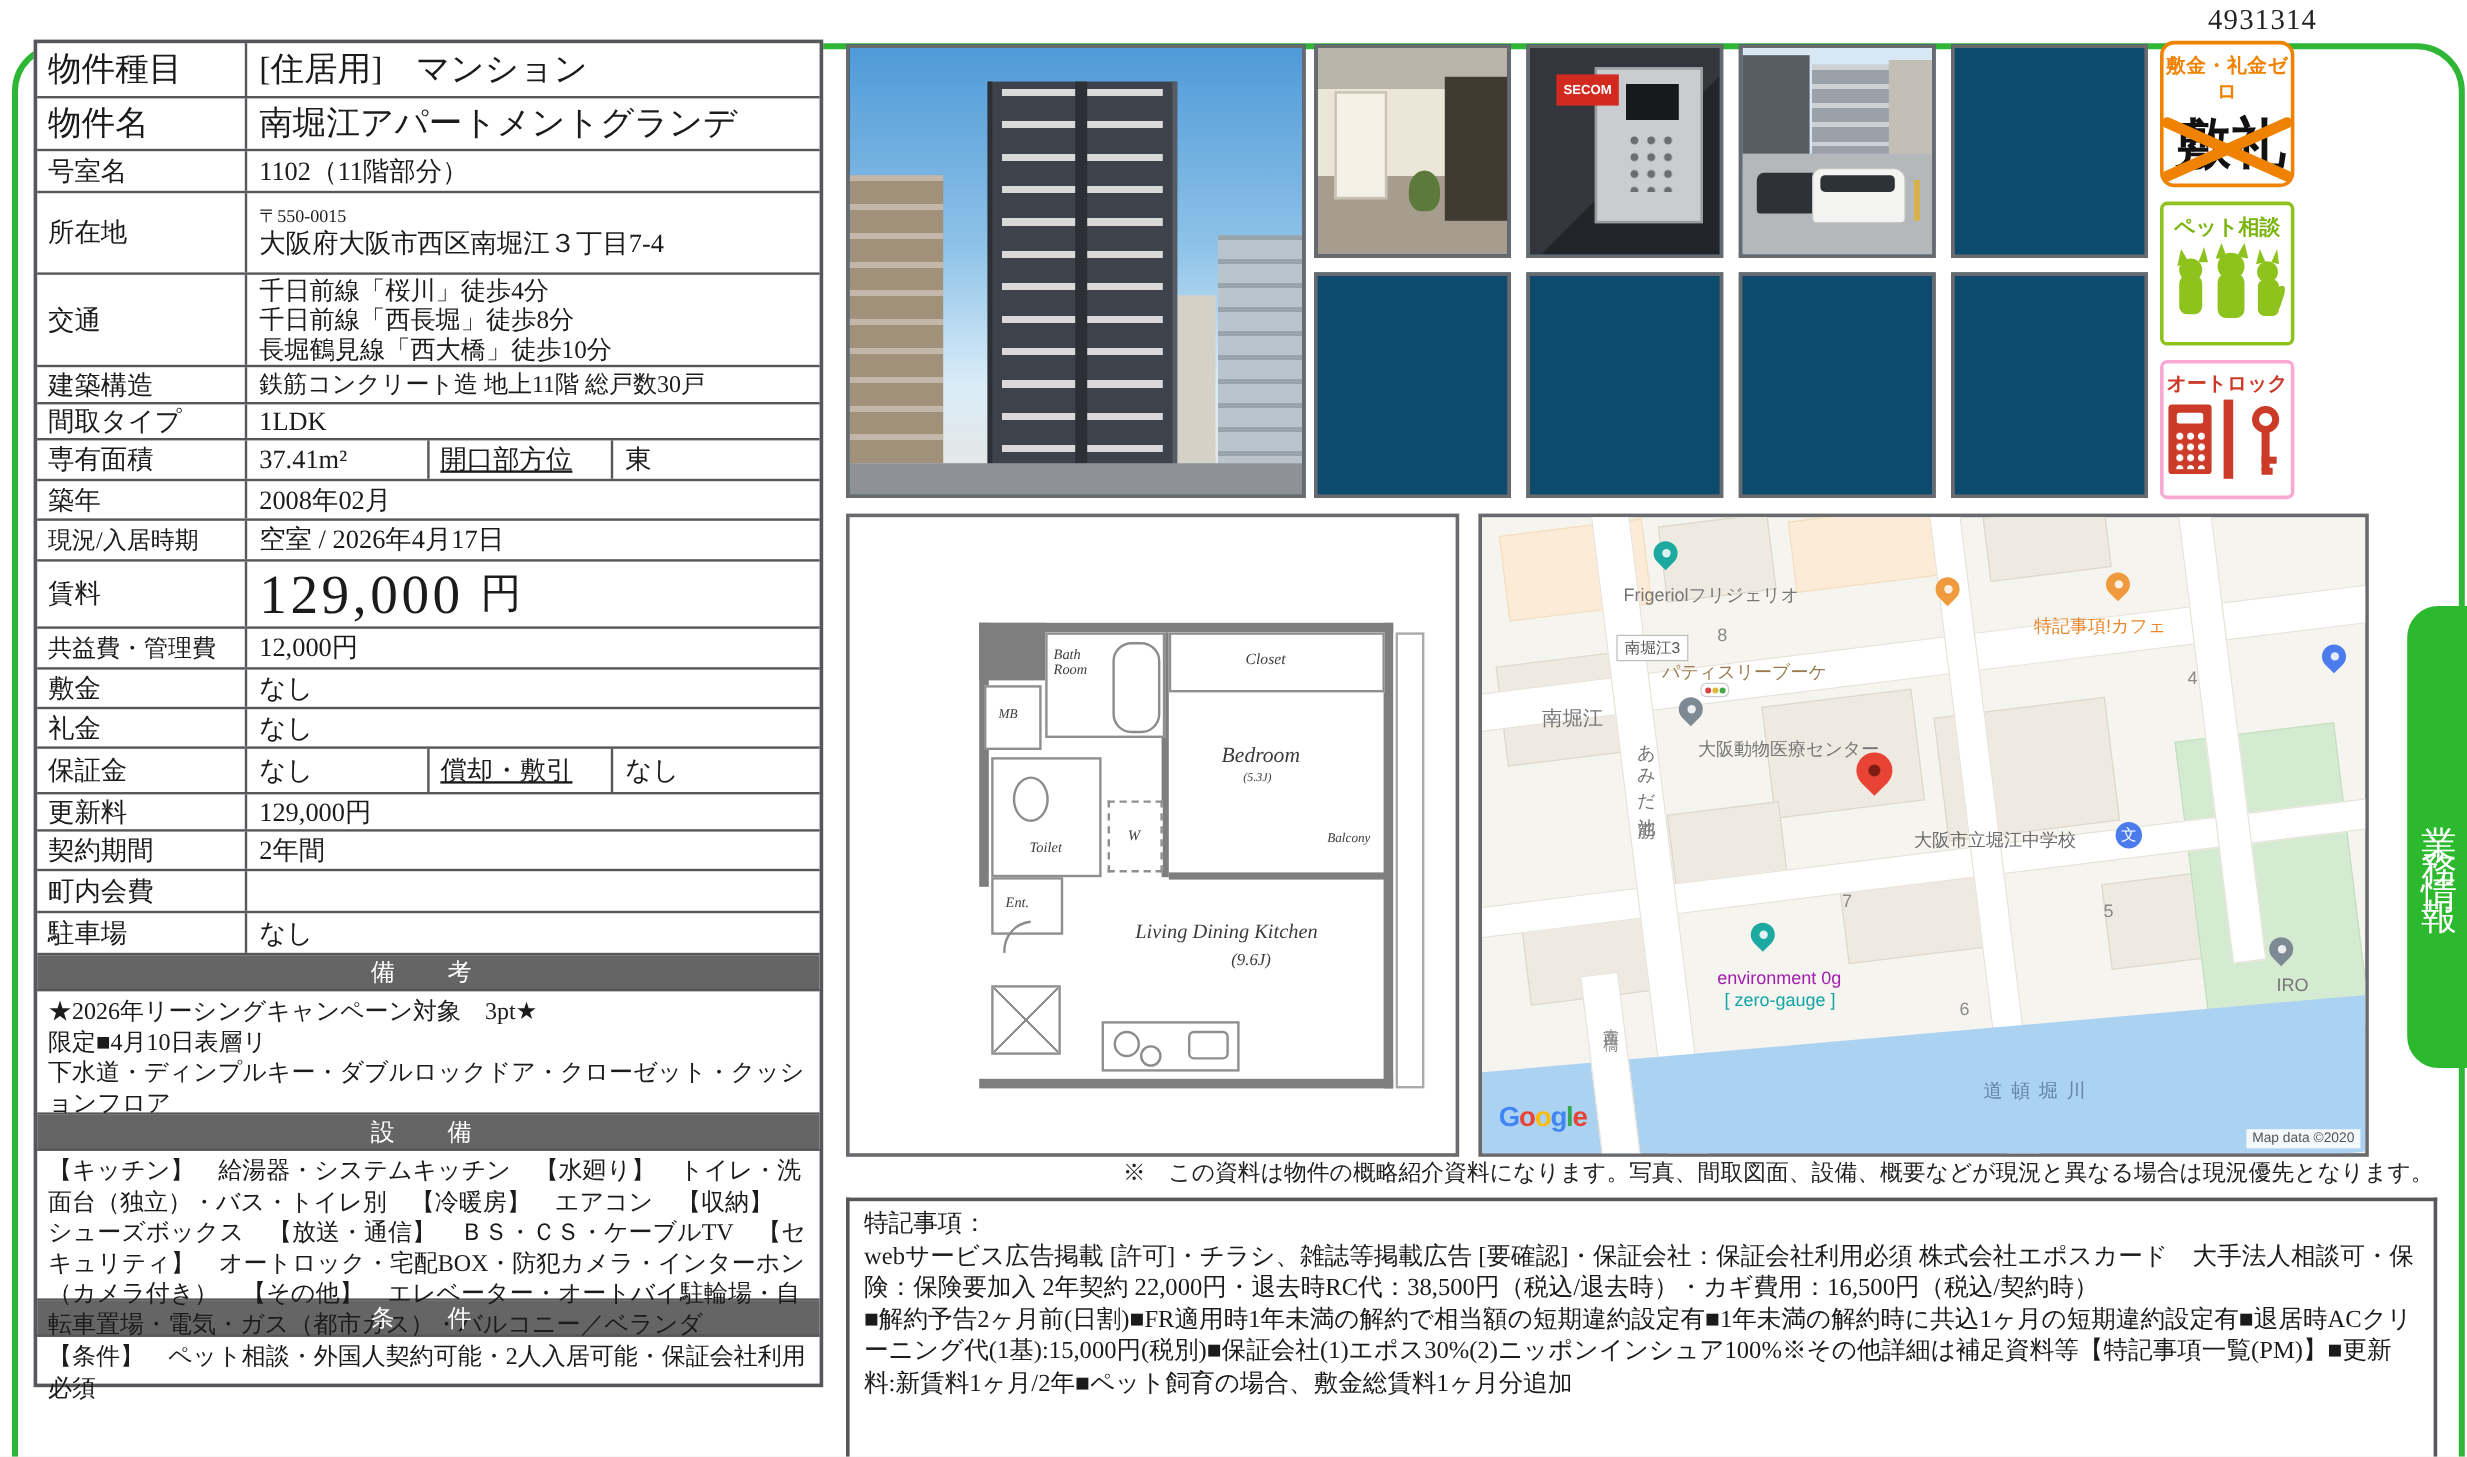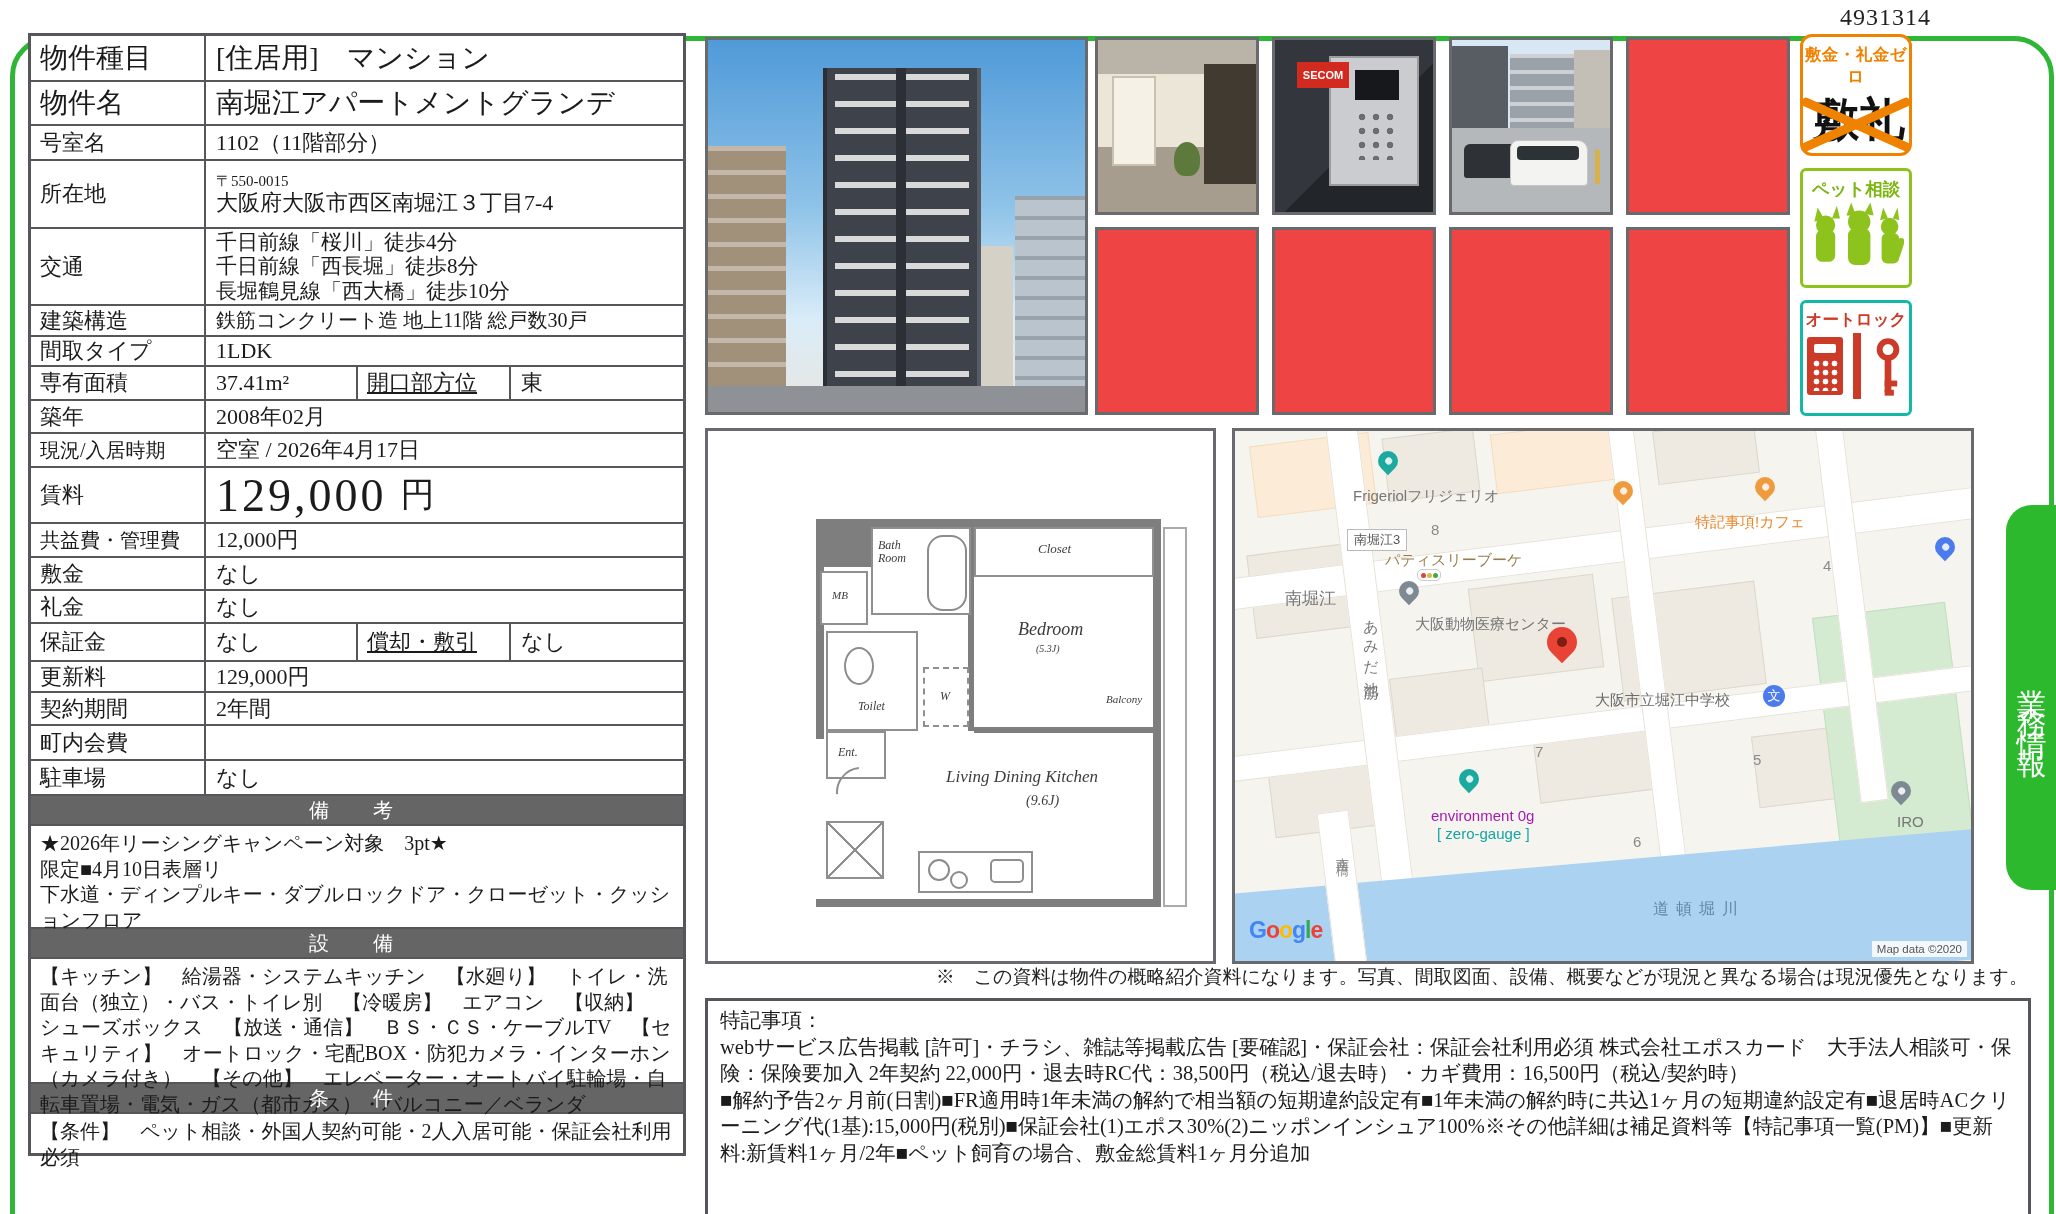--- a/index.html
+++ b/index.html
@@ -28,21 +28,21 @@
   .lines{font-size:21px;line-height:25px;}
   .rent-num{font-size:46px;letter-spacing:3px;}
   .rent-unit{font-size:34px;margin-left:14px;}
   .thead{height:28px;background:#656565;color:#fff;display:flex;align-items:center;justify-content:center;
          font-size:20px;letter-spacing:12px;border-bottom:2px solid #55575a;
          font-family:"Liberation Sans","DejaVu Sans",sans-serif;}
   .tsection{border-bottom:2px solid #55575a;box-sizing:border-box;padding:5px 9px;font-size:20px;line-height:25.5px;}
   .tsection:last-child{border-bottom:none;}
 
   
-  .pbox{position:absolute;border:3px solid #696a6d;background:#ef4444;box-sizing:border-box;overflow:hidden;}
+  .pbox{position:absolute;border:3px solid #696a6d;background:#0c4a6e;box-sizing:border-box;overflow:hidden;}
 
   
   .sky{position:absolute;inset:0;background:linear-gradient(180deg,#4f9ad8 0%,#8fc3e8 45%,#d9ecf8 75%,#e8e6e0 100%);}
   .tower{position:absolute;left:115px;top:28px;width:150px;height:322px;background:#3e434b;
          border-left:4px solid #2c3036;border-right:4px solid #565c66;}
   .tower:before{content:"";position:absolute;inset:6px 8px;
     background:repeating-linear-gradient(180deg,rgba(225,225,225,.95) 0 6px,rgba(62,67,75,0) 6px 27px);}
   .tower:after{content:"";position:absolute;left:46%;top:0;width:10px;height:100%;background:#2c3036;}
   .bldg-l{position:absolute;left:0;bottom:26px;width:78px;height:240px;background:#a2917a;
     background-image:repeating-linear-gradient(180deg,rgba(255,255,255,.35) 0 5px,transparent 5px 24px);}
@@ -82,21 +82,21 @@
   .badge{position:absolute;left:1800px;width:112px;background:#fff;box-sizing:border-box;text-align:center;}
   #badge-zero{top:34px;height:122px;border:3px solid #ef8200;border-radius:12px;}
   .badge-zero-title{color:#ef8200;font-weight:bold;font-size:16.5px;margin-top:7px;letter-spacing:.5px;}
   .zero-kanji{position:relative;display:flex;justify-content:space-between;padding:2px 10px 0 10px;
     font-size:46px;font-weight:bold;color:#111;line-height:1.3;}
   .zero-cross-a,.zero-cross-b{position:absolute;left:-6px;top:32px;width:118px;height:9px;background:#ef8200;border-radius:4px;}
   .zero-cross-a{transform:rotate(24deg);}
   .zero-cross-b{transform:rotate(-24deg);}
   #badge-pet{top:168px;height:120px;border:3px solid #8ec31e;border-radius:6px;}
   .badge-pet-title{color:#7cb510;font-weight:bold;font-size:17.5px;margin-top:6px;}
-  #badge-lock{top:300px;height:116px;border:3px solid #14b8a6;border-radius:6px;}
+  #badge-lock{top:300px;height:116px;border:3px solid #f9a8d4;border-radius:6px;}
   .badge-lock-title{color:#cc3a28;font-weight:bold;font-size:16.5px;margin-top:6px;}
   .lock-icons{display:flex;justify-content:center;gap:10px;margin-top:6px;}
   .lock-panel{width:36px;height:58px;background:#cc3a28;border-radius:3px;position:relative;}
   .lock-panel:before{content:"";position:absolute;left:7px;top:7px;width:22px;height:9px;background:#fff;border-radius:2px;}
   .lock-panel:after{content:"";position:absolute;left:5px;top:22px;width:26px;height:32px;
     background-image:radial-gradient(circle,#fff 2.6px,transparent 3.2px);background-size:9px 9px;}
   .lock-bar{width:8px;height:66px;background:#cc3a28;margin-top:-4px;}
 
   
   #floorplan{position:absolute;left:705px;top:428px;width:505px;height:530px;border:3px solid #696a6d;background:#fff;}

